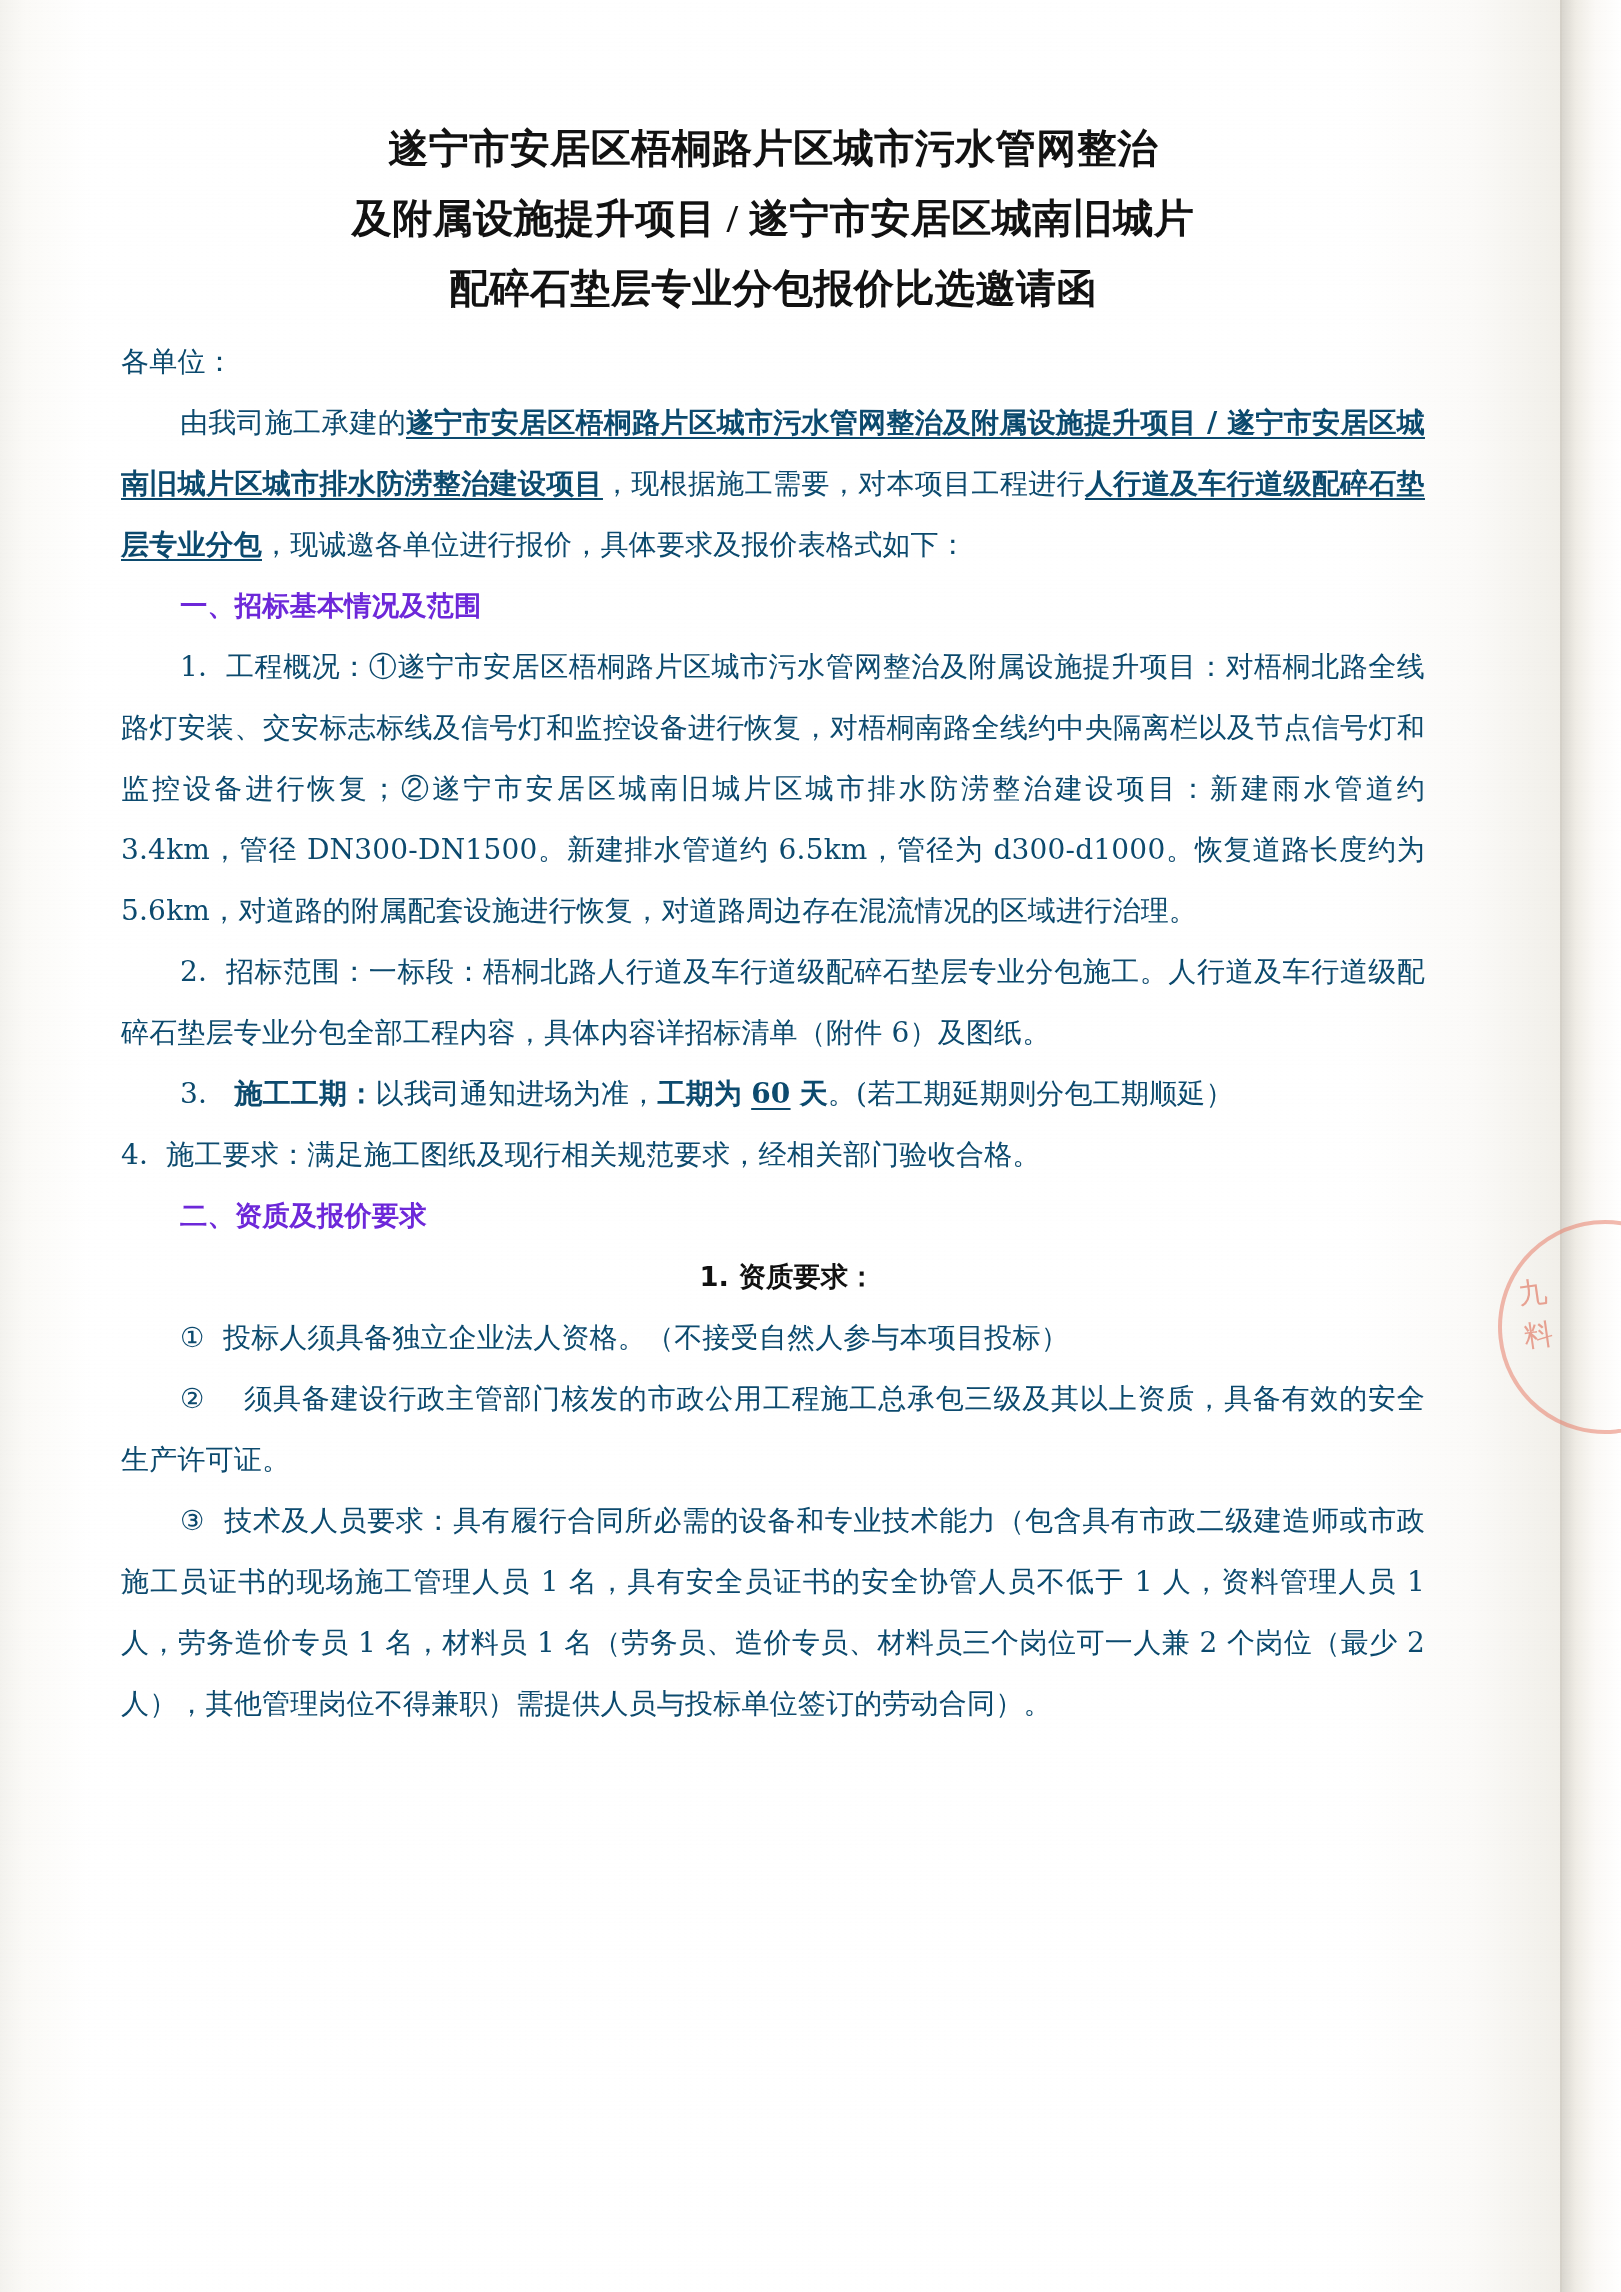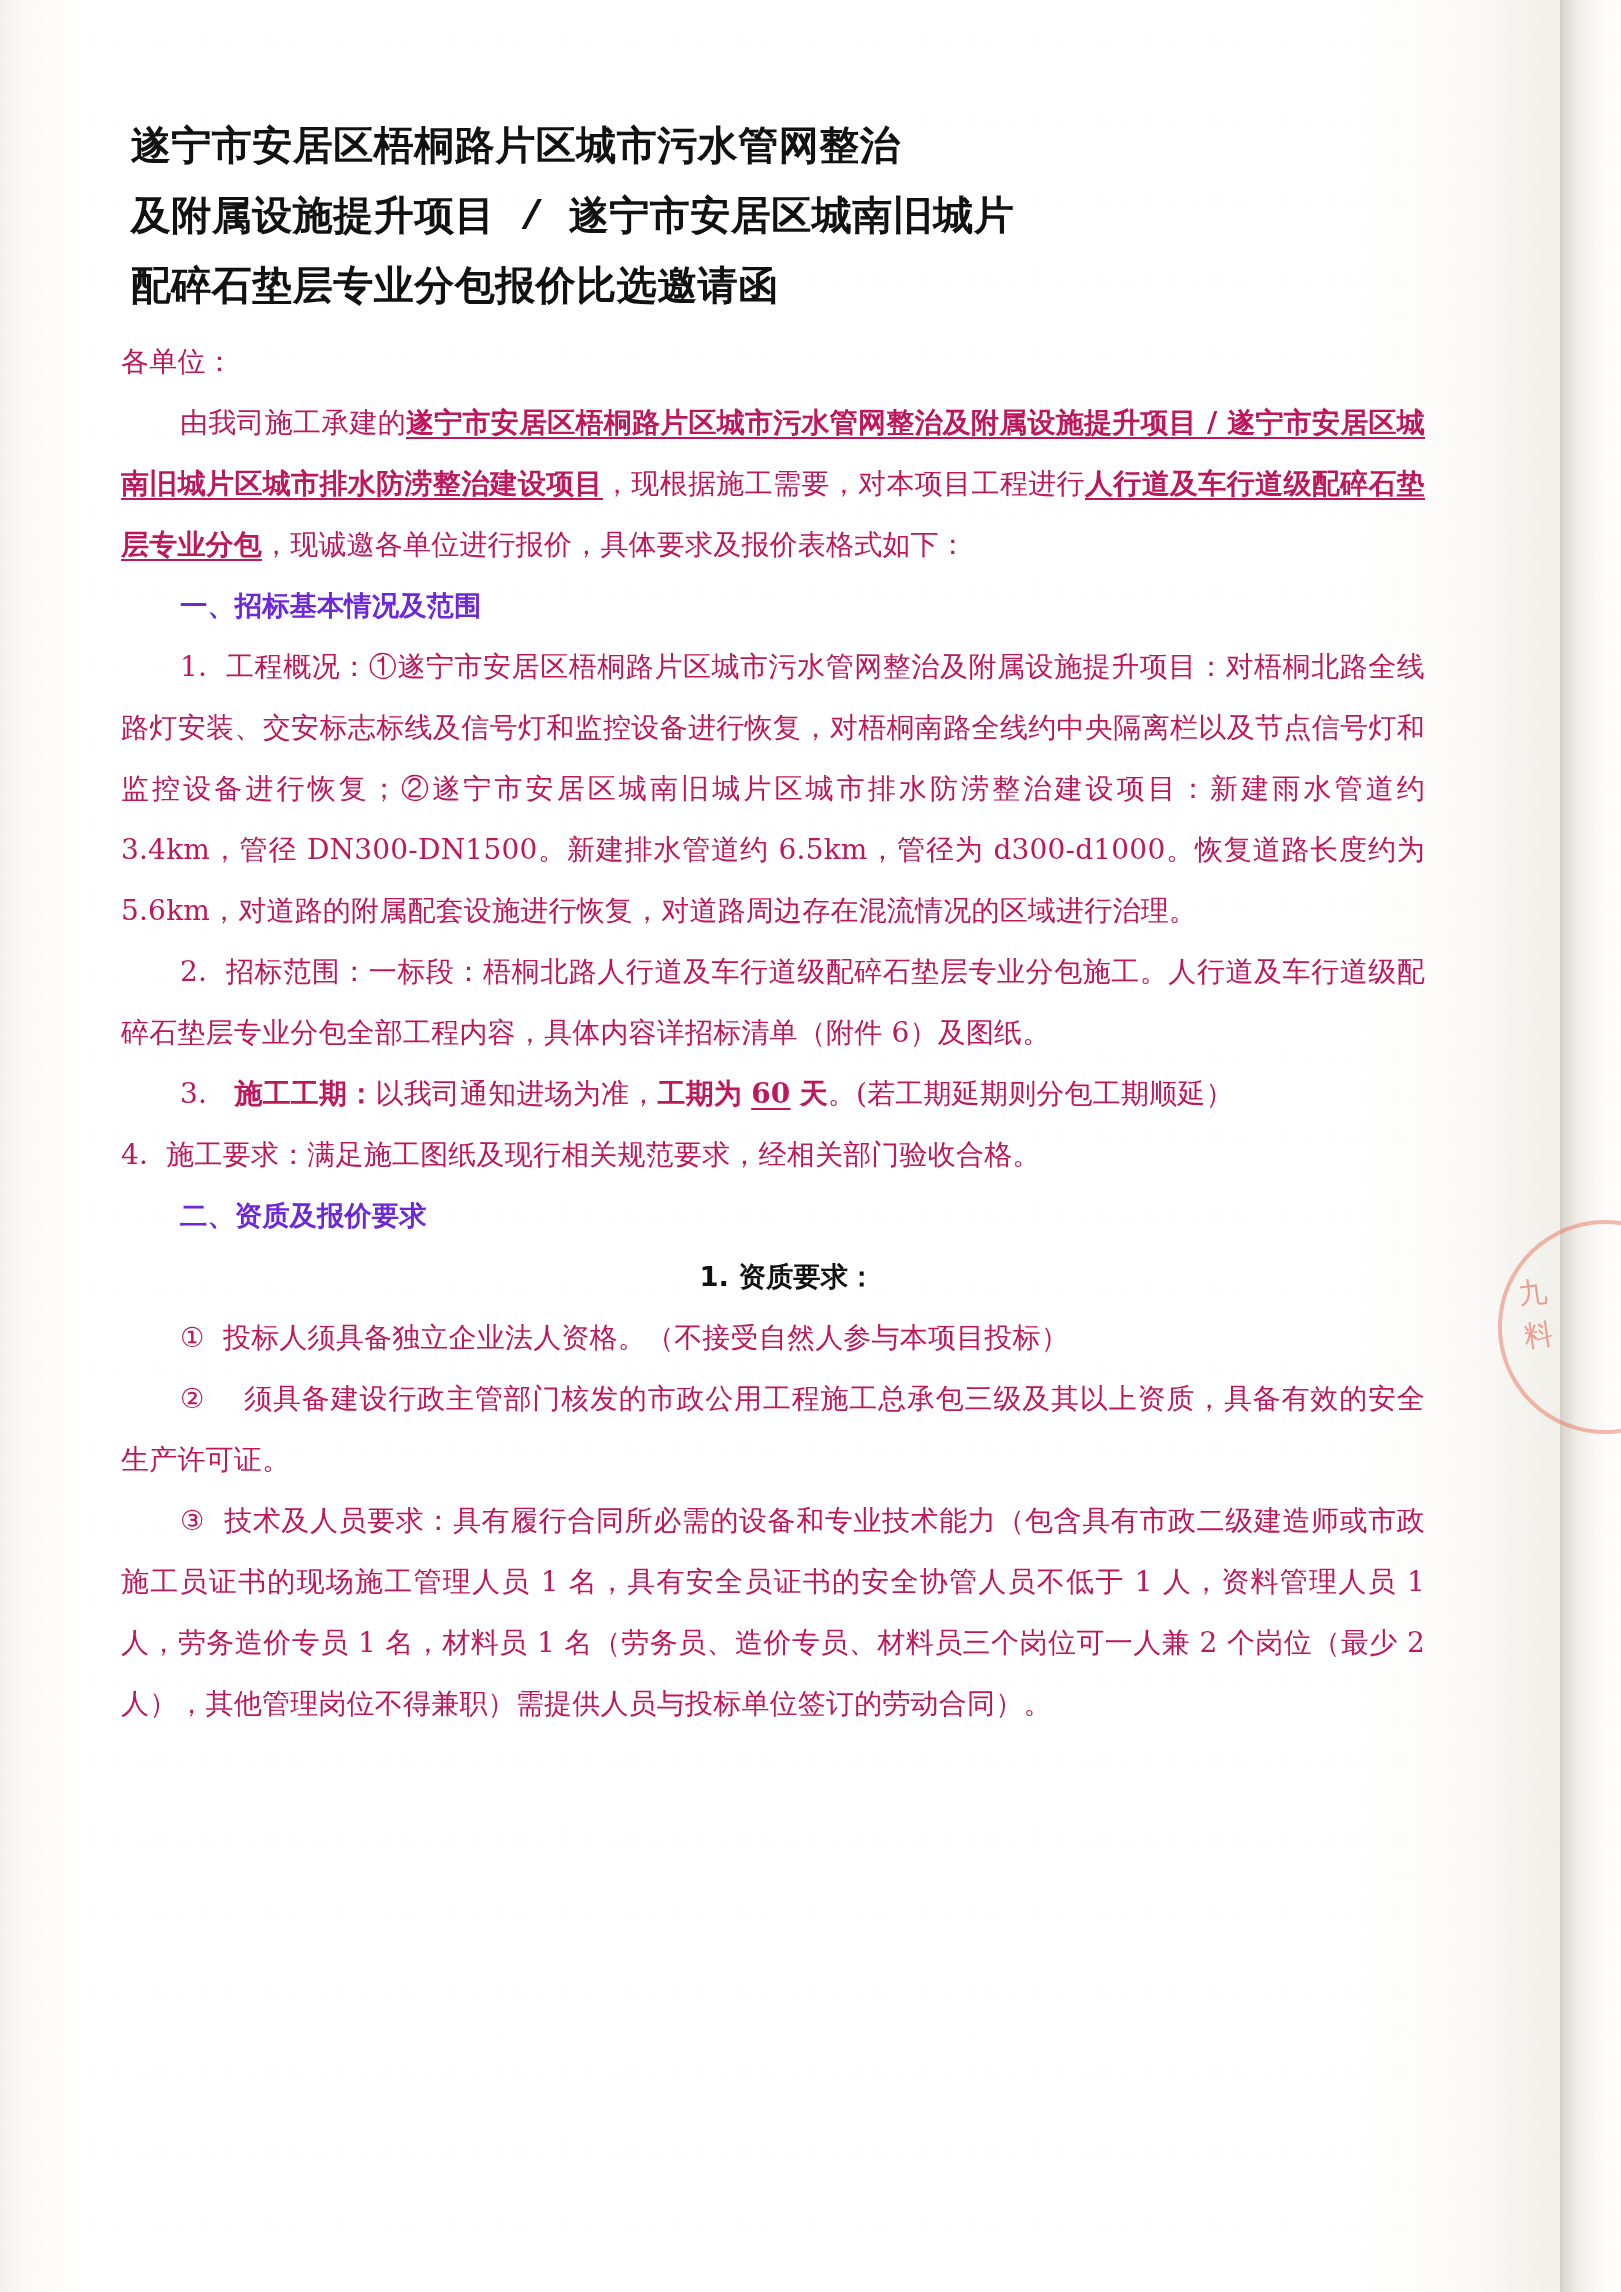--- a/index.html
+++ b/index.html
@@ -64,38 +64,38 @@
 
   .content {
     position: absolute;
     left: 121px;
     top: 118px;
     width: 1304px;
   }
 
   
   .doc-title {
-    font-family: Liberation Mono, monospace;
+    font-family: Liberation Serif, serif;
     font-weight: bold;
     font-size: 40px;
     line-height: 62px;
-    text-align: left;
+    text-align: center;
     color: #121212;
     letter-spacing: 0.5px;
     margin: 0 0 7.8px 0;
     padding: 0 9.8px;
     -webkit-font-smoothing: none;
   }
 
   
   .body-text {
     font-family: "DejaVu Serif", "Liberation Serif", serif;
     font-size: 28px;
     line-height: 61px;
-    color: #be185d;
+    color: #0c4a6e;
     text-align: justify;
     text-justify: inter-ideograph;
     margin: 0;
     letter-spacing: 0.2px;
   }
   .p { margin: 0; }
   .indent-2 { text-indent: 59px; }
   .u  { text-decoration: underline; text-underline-offset: 4.9px; font-weight: bold; }
   .b  { font-weight: bold; }
   .bu { font-weight: bold; text-decoration: underline; text-underline-offset: 4.9px; }

